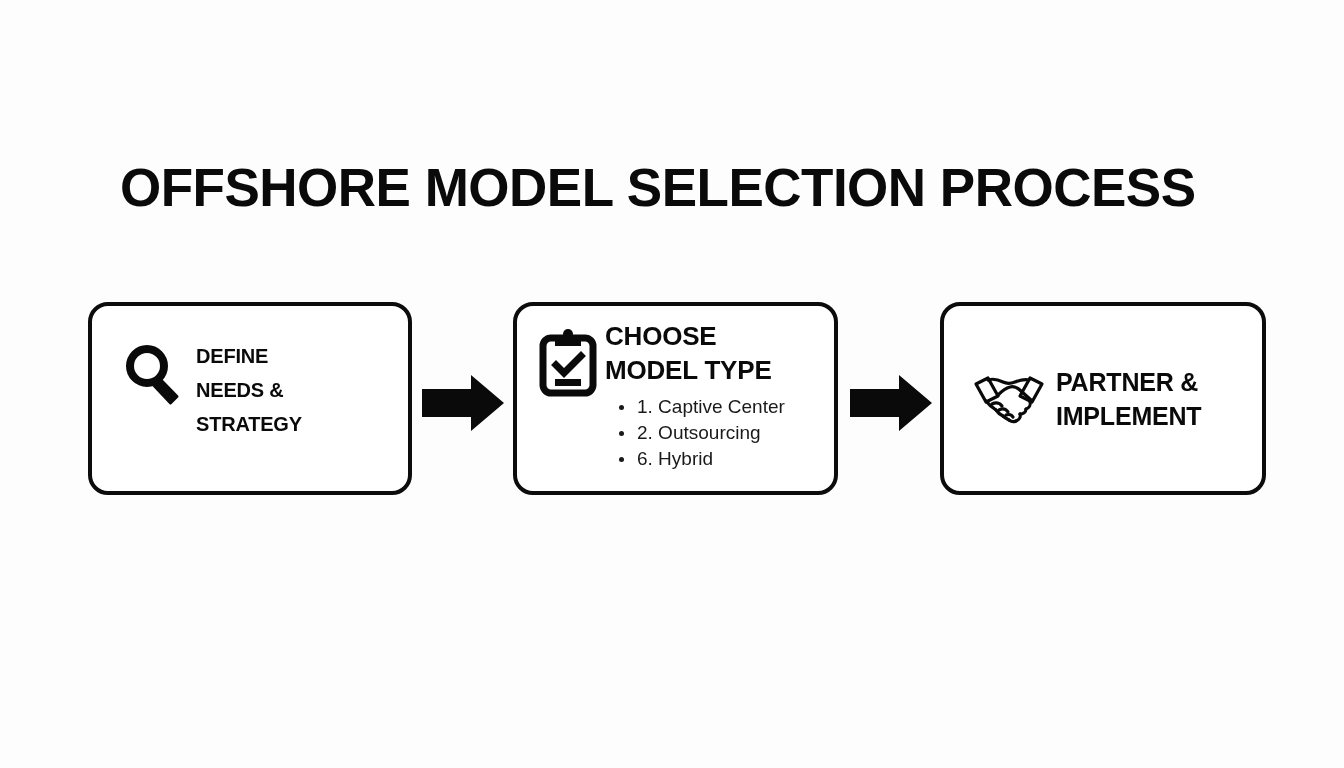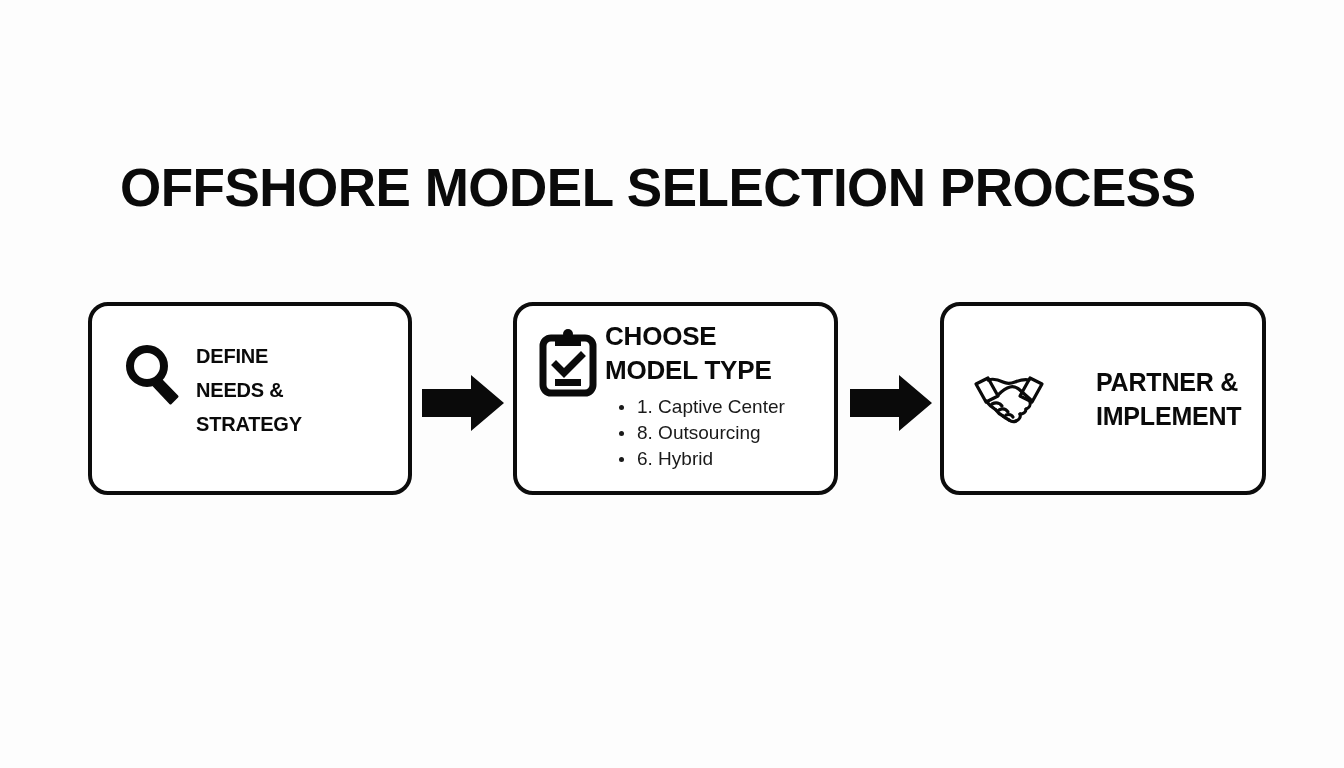--- a/index.html
+++ b/index.html
@@ -53,21 +53,21 @@
   #box-3 { left: 940px; top: 302px; width: 326px; height: 193px; align-items: center; }
 
   .box-inner {
     display: flex;
     align-items: flex-start;
     width: 100%;
     height: 100%;
   }
   #box-1 .box-inner { padding: 33px 0 0 18px; }
   #box-2 .box-inner { padding: 13px 0 0 14px; }
-  #box-3 .box-inner { padding: 0 0 0 22px; align-items: center; gap: 40px; }
+  #box-3 .box-inner { padding: 0 0 0 22px; align-items: center; }
 
   .icon-slot {
     flex: 0 0 auto;
     display: flex;
     align-items: flex-start;
     justify-content: center;
   }
   #box-1 .icon-slot { width: 86px; padding-top: 2px; }
   #box-2 .icon-slot { width: 74px; padding-top: 10px; }
   #box-3 .icon-slot { width: 86px; align-items: center; padding-top: 0; }
@@ -156,21 +156,21 @@
           <circle cx="29" cy="5" r="5" fill="#0a0a0a"></circle>
           <path d="M17 36 L25 44 L42 27" fill="none" stroke="#0a0a0a" stroke-width="7" stroke-linecap="square" stroke-linejoin="miter"></path>
           <rect x="16" y="50" width="26" height="7" fill="#0a0a0a"></rect>
         </svg>
       </div>
       <div class="text-slot">
         <div class="step-heading">CHOOSE
 MODEL TYPE</div>
         <ul class="step-list">
           <li>1. Captive Center</li>
-          <li>8. Outsourcing</li>
+          <li>2. Outsourcing</li>
           <li>6. Hybrid</li>
         </ul>
       </div>
     </div>
   </div>
 
   <div class="flow-arrow" id="arrow-2">
     <svg class="icon-svg" width="82" height="56" viewBox="0 0 82 56" aria-hidden="true">
       <path d="M0 14 H49 V0 L82 28 L49 56 V42 H0 Z" fill="#0a0a0a"></path>
     </svg>

